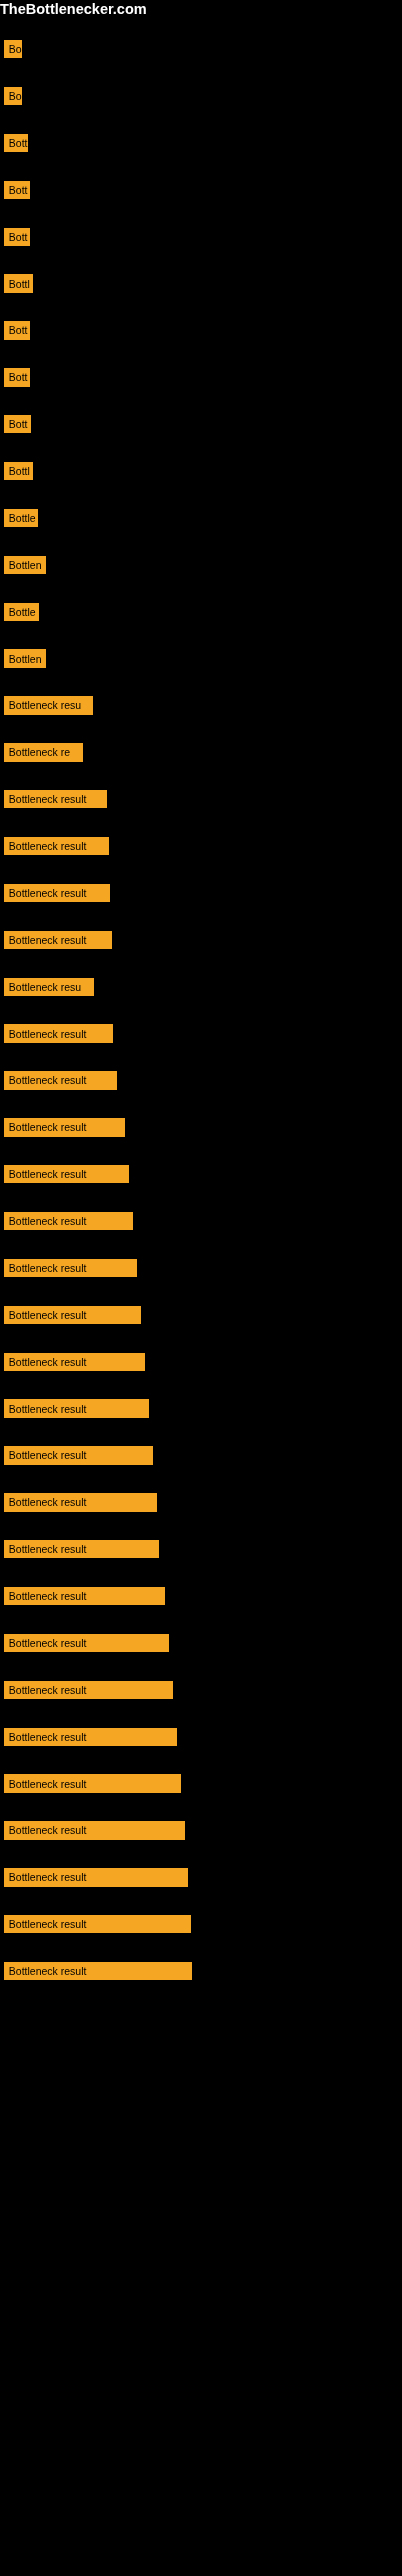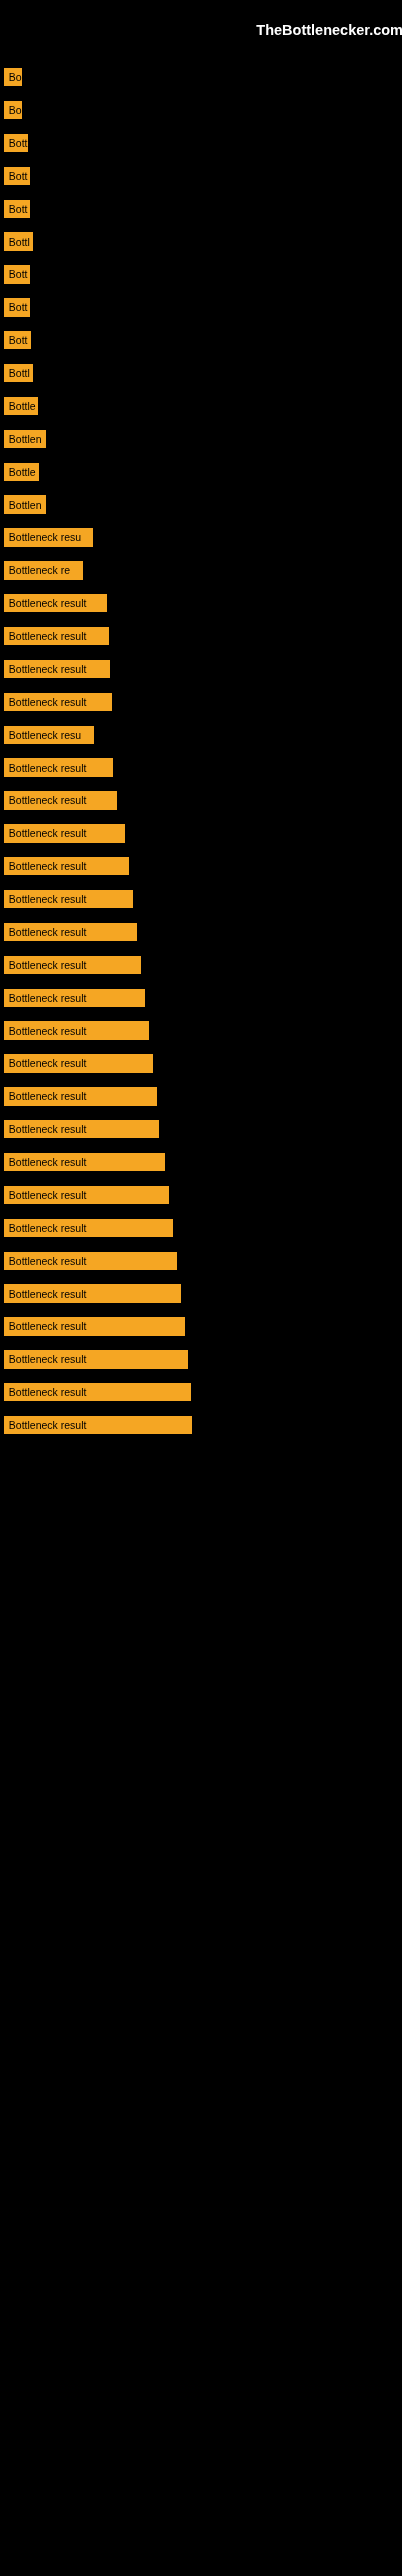--- a/index.html
+++ b/index.html
@@ -10,34 +10,35 @@
     body {
       background-color: #000000;
       width: 403px;
       min-height: 2576px;
       font-family: Arial, sans-serif;
       position: relative;
     }
     .site-title {
       color: #ffffff;
       font-size: 14.5px;
-      text-align: right;
-      padding: 22px 0;
+      text-align: left;
+      padding: 1px 0;
       font-weight: bold;
     }
     .items-container {
       padding: 8px 4px;
       display: flex;
       flex-direction: column;
       gap: 0px;
     }
     .bottleneck-item {
       display: flex;
       align-items: flex-end;
       margin-bottom: 14.5px;
+      margin-top: 14px;
     }
     .bottleneck-label {
       background-color: #f5a623;
       color: #000000;
       font-size: 10.5px;
       font-weight: normal;
       padding: 3.2px 4.8px;
       white-space: nowrap;
       overflow: hidden;
     }

